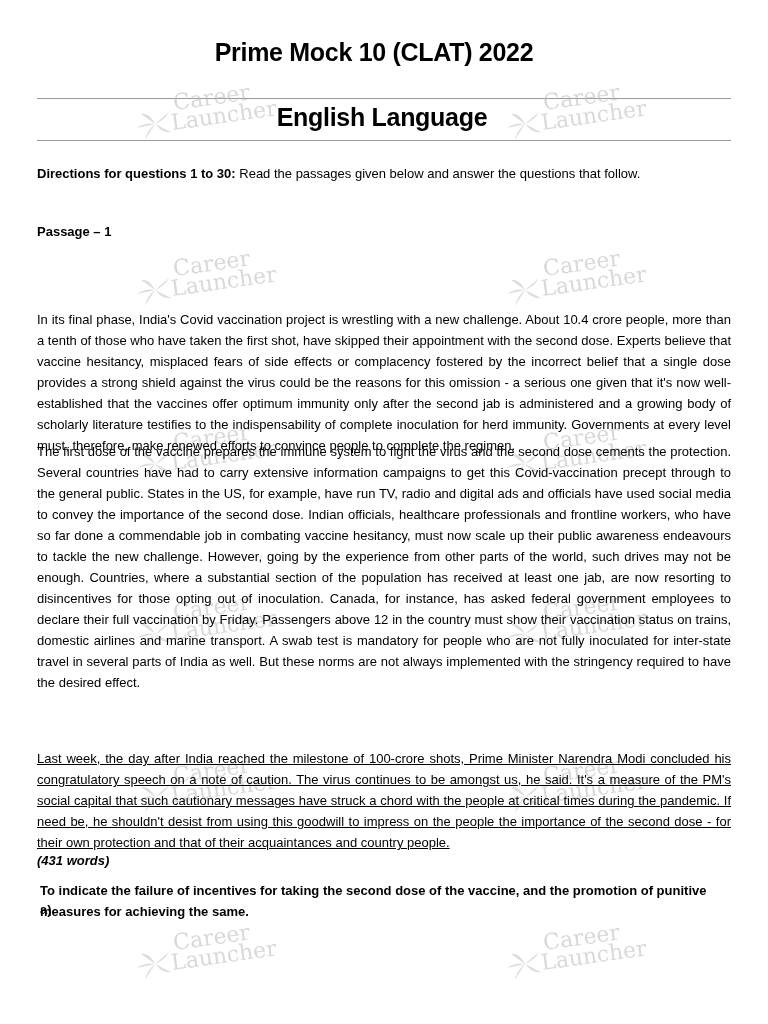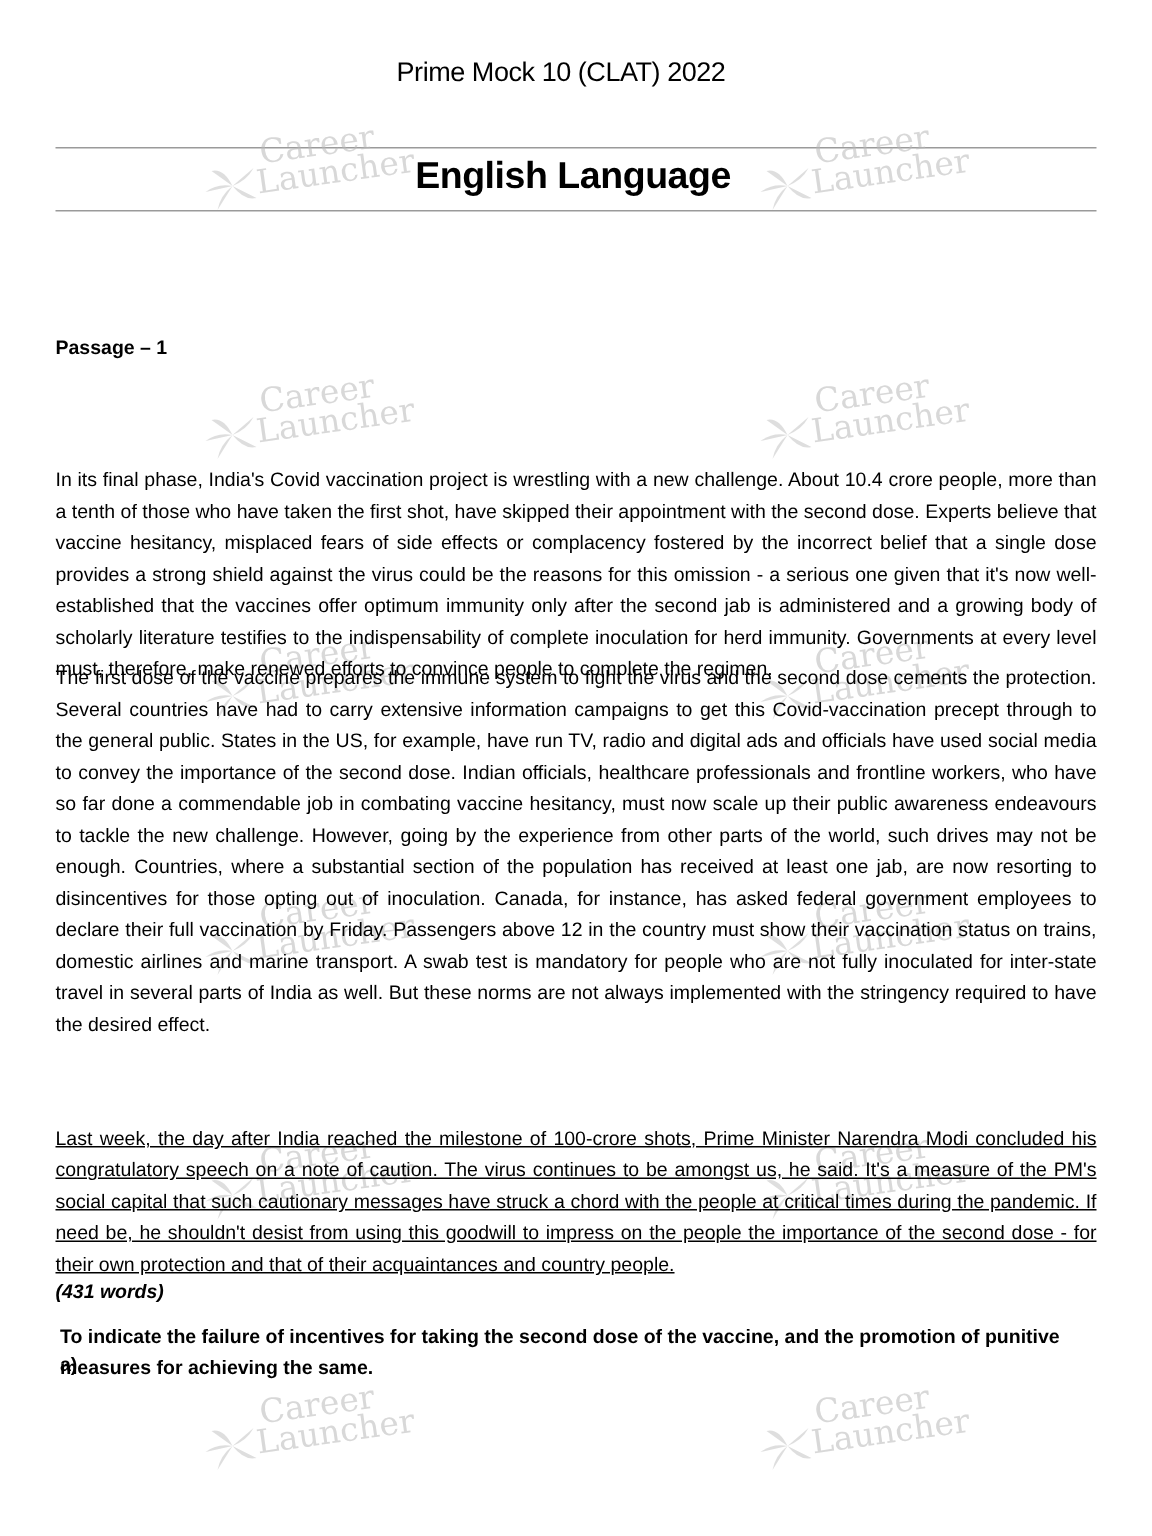--- a/index.html
+++ b/index.html
@@ -4,21 +4,21 @@
   <style>
     html, body { margin: 0; padding: 0; background: #ffffff; }
     body {
       width: 768px; height: 1024px; position: relative; overflow: hidden;
       font-family: "Liberation Sans", sans-serif; color: #000;
     }
     .page { position: absolute; left: 0; top: 0; width: 768px; height: 1024px; }
 
     .doc-title {
       position: absolute; left: 0; width: 748px; top: 38px;
-      text-align: center; font-weight: normal; font-size: 18px; letter-spacing: -0.3px;
+      text-align: center; font-weight: bold; font-size: 25px; letter-spacing: -0.3px;
     }
     .rule { position: absolute; left: 37px; width: 694px; height: 1px; background: #9a9a9a; }
     .rule.top { top: 98px; }
     .rule.bottom { top: 140px; }
     .section-title {
       position: absolute; left: 0; width: 764px; top: 103px;
       text-align: center; font-weight: bold; font-size: 25px; letter-spacing: -0.3px;
       z-index: 2;
     }
 
@@ -213,20 +213,23 @@
           <path d="M20 20 L34 8 Q30 16 20 20Z"></path>
           <path d="M20 20 L36 28 Q28 30 20 20Z"></path>
           <path d="M20 20 L10 36 Q12 26 20 20Z"></path>
           <path d="M20 20 L2 24 Q10 18 20 20Z"></path>
         </g>
     </svg>
     <span class="w1">Career</span>
     <span class="w2">Launcher</span>
   </div>
 
+  <div class="text directions">
+    <b>Directions for questions 1 to 30:</b><span> Read the passages given below and answer the questions that follow.</span>
+  </div>
 
   <div class="text passage-label">Passage – 1</div>
 
   <div class="text para p1">In its final phase, India's Covid vaccination project is wrestling with a new challenge. About 10.4 crore people, more than a tenth of those who have taken the first shot, have skipped their appointment with the second dose. Experts believe that vaccine hesitancy, misplaced fears of side effects or complacency fostered by the incorrect belief that a single dose provides a strong shield against the virus could be the reasons for this omission - a serious one given that it's now well-established that the vaccines offer optimum immunity only after the second jab is administered and a growing body of scholarly literature testifies to the indispensability of complete inoculation for herd immunity. Governments at every level must, therefore, make renewed efforts to convince people to complete the regimen.</div>
   <div class="text para p2">The first dose of the vaccine prepares the immune system to fight the virus and the second dose cements the protection. Several countries have had to carry extensive information campaigns to get this Covid-vaccination precept through to the general public. States in the US, for example, have run TV, radio and digital ads and officials have used social media to convey the importance of the second dose. Indian officials, healthcare professionals and frontline workers, who have so far done a commendable job in combating vaccine hesitancy, must now scale up their public awareness endeavours to tackle the new challenge. However, going by the experience from other parts of the world, such drives may not be enough. Countries, where a substantial section of the population has received at least one jab, are now resorting to disincentives for those opting out of inoculation. Canada, for instance, has asked federal government employees to declare their full vaccination by Friday. Passengers above 12 in the country must show their vaccination status on trains, domestic airlines and marine transport. A swab test is mandatory for people who are not fully inoculated for inter-state travel in several parts of India as well. But these norms are not always implemented with the stringency required to have the desired effect.</div>
   <div class="text para p3">Last week, the day after India reached the milestone of 100-crore shots, Prime Minister Narendra Modi concluded his congratulatory speech on a note of caution. The virus continues to be amongst us, he said. It's a measure of the PM's social capital that such cautionary messages have struck a chord with the people at critical times during the pandemic. If need be, he shouldn't desist from using this goodwill to impress on the people the importance of the second dose - for their own protection and that of their acquaintances and country people.</div>
 
   <div class="text wordcount">(431 words)</div>
 
 

